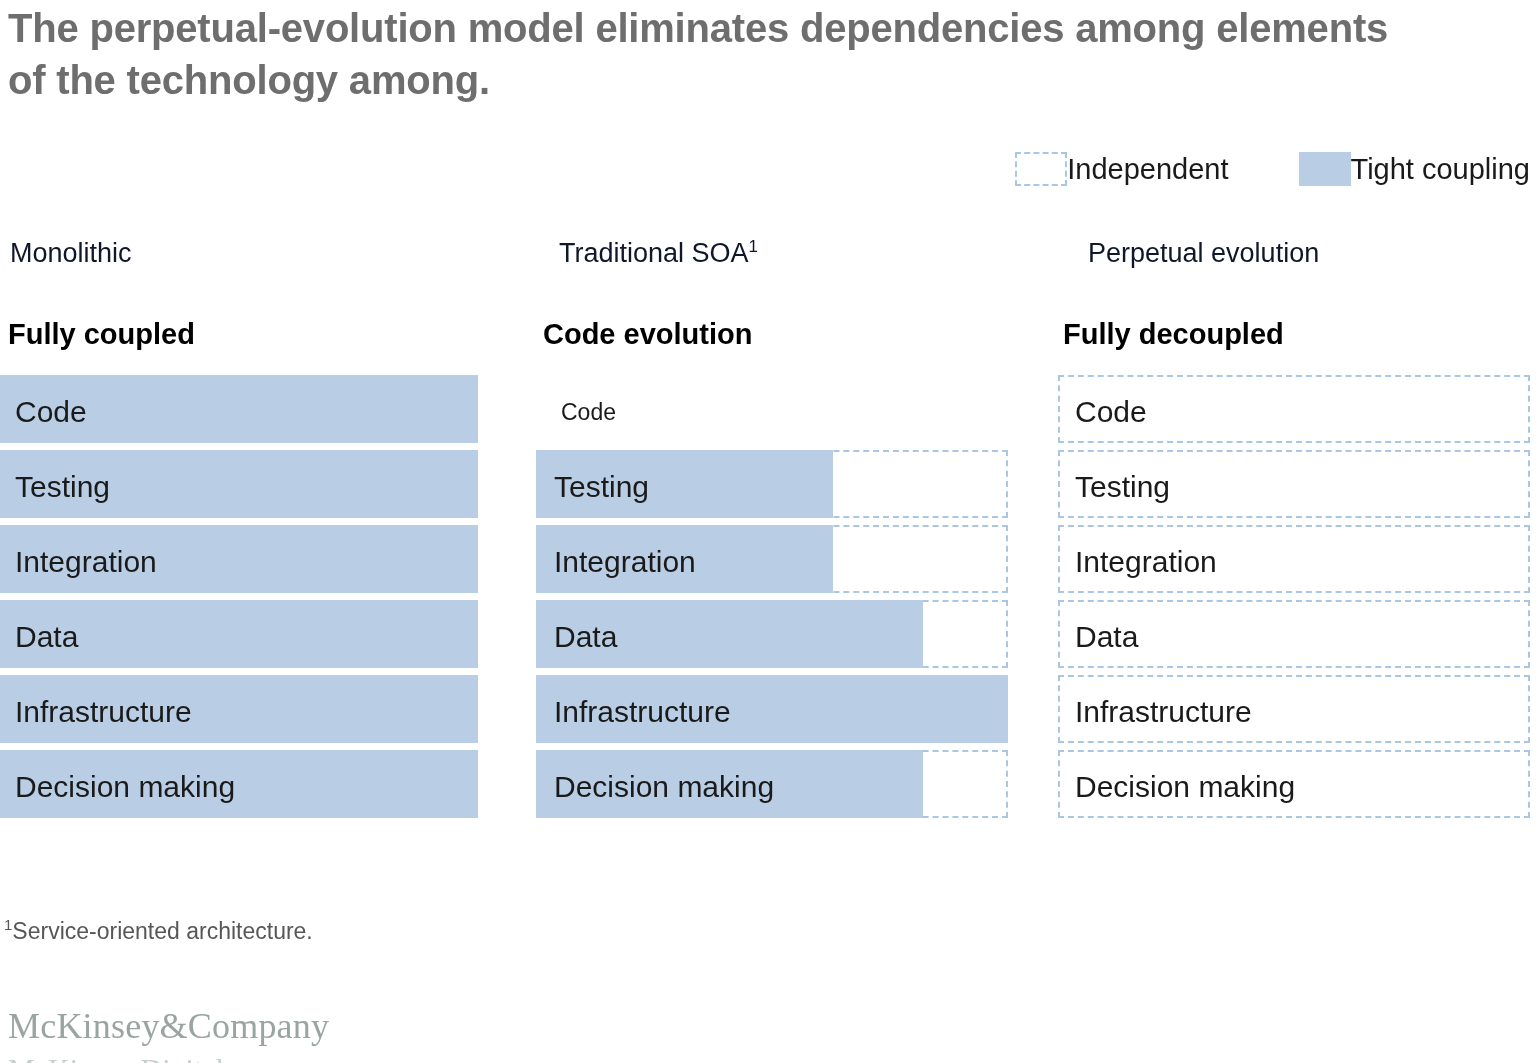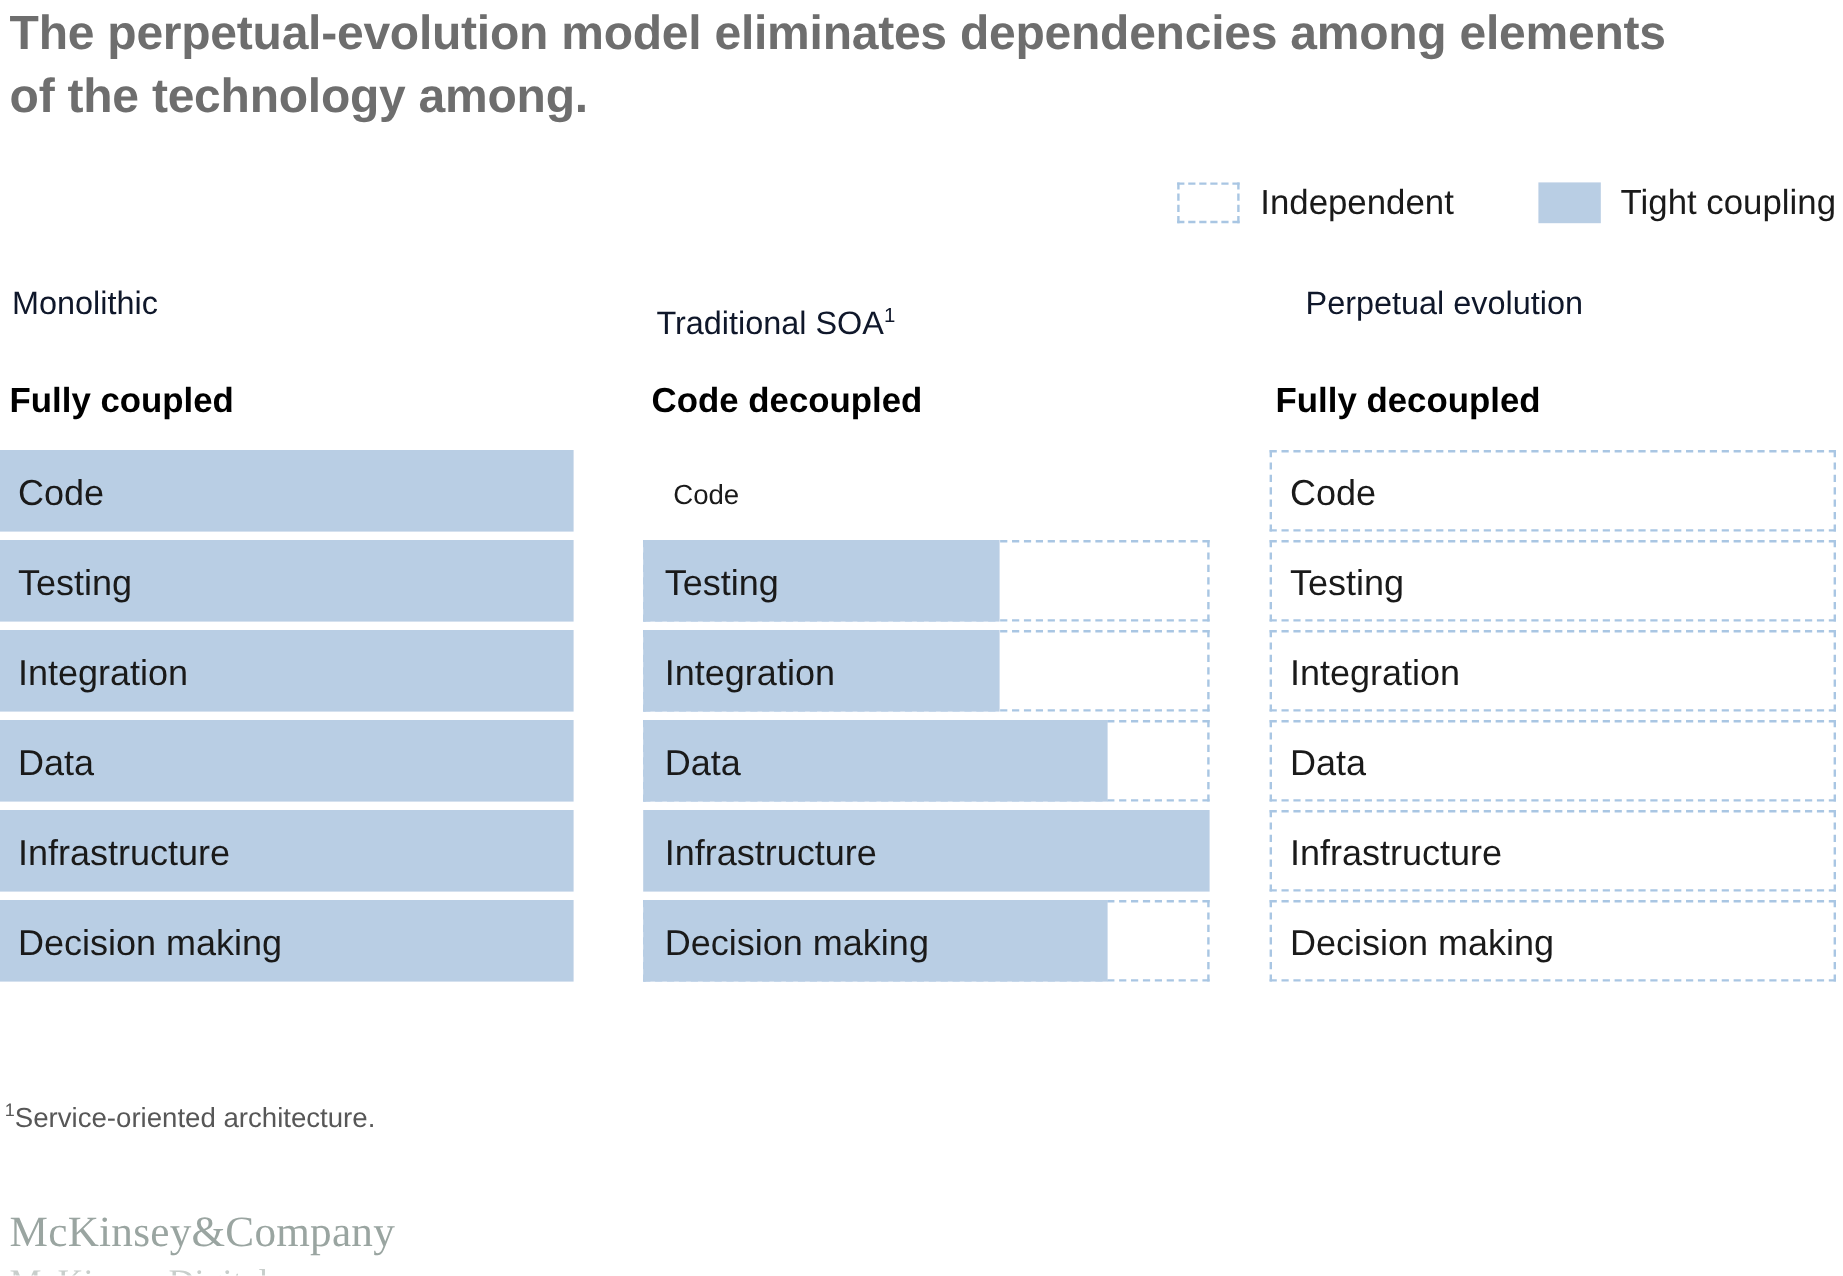--- a/index.html
+++ b/index.html
@@ -34,21 +34,20 @@
     position: absolute;
     top: 152px;
     right: 6px;
     display: flex;
     align-items: center;
     gap: 70px;
   }
   .legend-item {
     display: flex;
     align-items: flex-end;
-    gap: 17px;
   }
   .legend-swatch {
     width: 52px;
     height: 34px;
     box-sizing: border-box;
   }
   .legend-swatch.dashed {
     background: #ffffff;
     border: 2px dashed #a9c6e3;
   }
@@ -73,21 +72,21 @@
 
   .col-title {
     position: absolute;
     top: 238px;
     font-size: 27px;
     font-weight: normal;
     color: #0f172a;
     white-space: nowrap;
   }
   #col-0 .col-title { left: 10px; }
-  #col-1 .col-title { left: 11px; margin-top: 16px; }
+  #col-1 .col-title { left: 23px; }
   #col-2 .col-title { left: 30px; }
 
   .col-title sup {
     font-size: 17px;
     vertical-align: super;
     line-height: 0;
   }
 
   .col-sub {
     position: absolute;
@@ -231,21 +230,21 @@
       <div class="bar-fill" style="width:100%"></div>
       <div class="row-label">Decision making</div>
     </div>
   </div>
 </div>
 
 <div class="column" id="col-1">
   <div class="col-title">
     <span>Traditional SOA</span><sup>1</sup>
   </div>
-  <div class="col-sub">Code decoupled</div>
+  <div class="col-sub">Code evolution</div>
   <div class="rows">
     <div class="row plain">
       <div class="row-label">Code</div>
     </div>
     <div class="row">
       <div class="bar-dash" style="width:100%"></div>
       <div class="bar-fill" style="width:63%"></div>
       <div class="row-label">Testing</div>
     </div>
     <div class="row">

